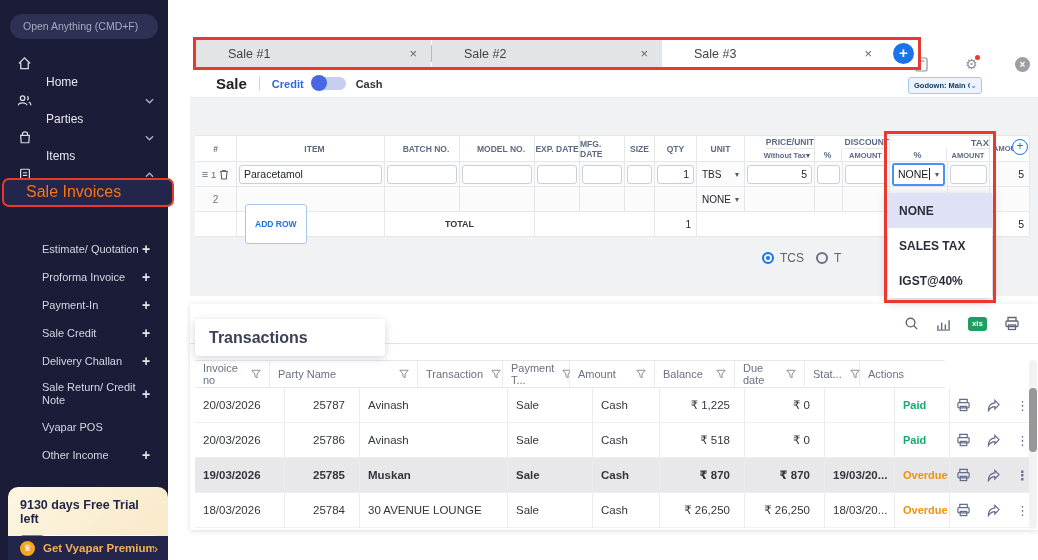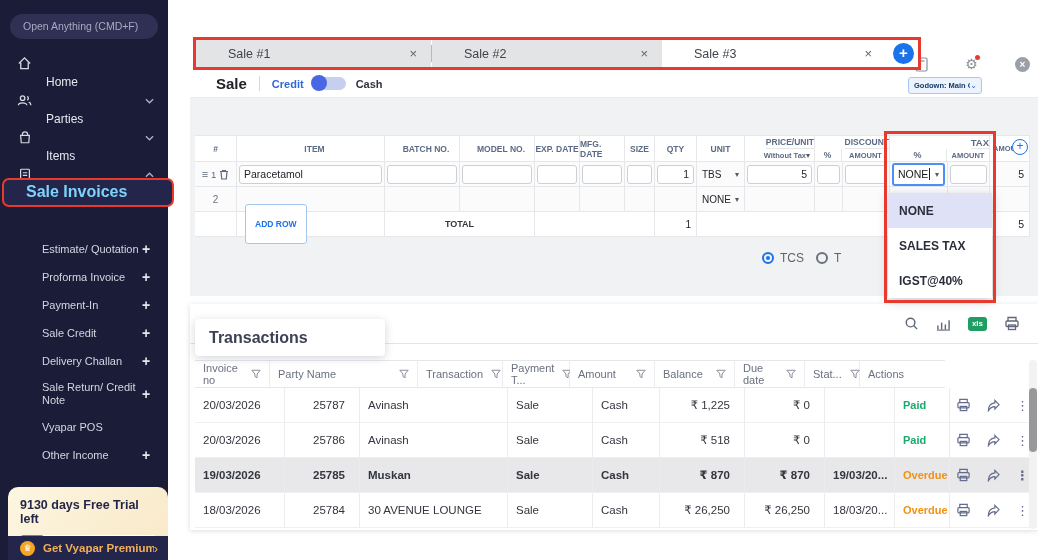--- a/index.html
+++ b/index.html
@@ -8,21 +8,21 @@
   .screen { position:relative; width:1038px; height:560px; background:#fff; overflow:hidden; }
   .abs { position:absolute; }
 
   
   .sidebar { position:absolute; left:0; top:0; width:168px; height:560px; background:#1a1c38; color:#e6e7ee; z-index:5; }
   .sb-search { margin:14px 10px 6px 10px; height:25px; background:#2e3054; border-radius:13px; color:#a9abc0; font-size:10.5px; line-height:25px; padding-left:13px; cursor:pointer; white-space:nowrap; overflow:hidden; }
   .sb-item { display:flex; align-items:center; height:37px; padding:0 14px 0 16px; font-size:12px; color:#e6e7ee; cursor:pointer; }
   .sb-item .sb-ic { width:17px; height:17px; margin-right:13px; display:flex; align-items:center; justify-content:center; color:#d6d8e4; }
   .sb-item .sb-lbl { flex:1;margin-top:36px; }
   .sb-item .sb-chev { color:#aeb1c6; display:flex; }
-  .sb-active { position:absolute; left:2px; width:172px; height:29px; background:#23264a; border:2.5px solid #e8392f; border-radius:7px; color:#7dd3fc; font-size:16px; font-weight:bold; line-height:24px; padding-left:22px; z-index:6; cursor:pointer; }
+  .sb-active { position:absolute; left:2px; width:172px; height:29px; background:#23264a; border:2.5px solid #e8392f; border-radius:7px; color:#f97316; font-size:16px; font-weight:normal; line-height:24px; padding-left:22px; z-index:6; cursor:pointer; }
   .sb-sub { display:flex; align-items:center; padding:0 16px 0 42px; min-height:28px; font-size:11px; color:#d4d6e2; cursor:pointer; }
   .sb-sub .sb-lbl { flex:1; line-height:13px; }
   .sb-plus { color:#e6e7ee; font-size:14px; font-weight:bold; width:12px; text-align:center; cursor:pointer; }
   .trial-card { position:absolute; left:8px; right:0; bottom:0; height:73px; background:linear-gradient(135deg,#fdf6e1,#f8e8c6); border-radius:10px 10px 0 0; padding:11px 12px 0 12px; }
   .trial-txt { color:#23264a; font-size:12.5px; font-weight:bold; }
   .trial-bar { margin-top:9px; height:6px; background:#fff; border-radius:3px; overflow:hidden; }
   .trial-fill { width:18%; height:6px; background:#1db57c; border-radius:3px; }
   .premium-band { position:absolute; left:8px; right:0; bottom:0; height:24px; background:#23264a; display:flex; align-items:center; padding:0 10px 0 12px; cursor:pointer; }
   .crown-dot { width:15px; height:15px; border-radius:50%; background:#f5a623; color:#fff; font-size:9px; line-height:15px; text-align:center; margin-right:8px; }
   .premium-lbl { flex:1; color:#f0b05a; font-size:11.5px; font-weight:bold; white-space:nowrap; overflow:hidden; }

